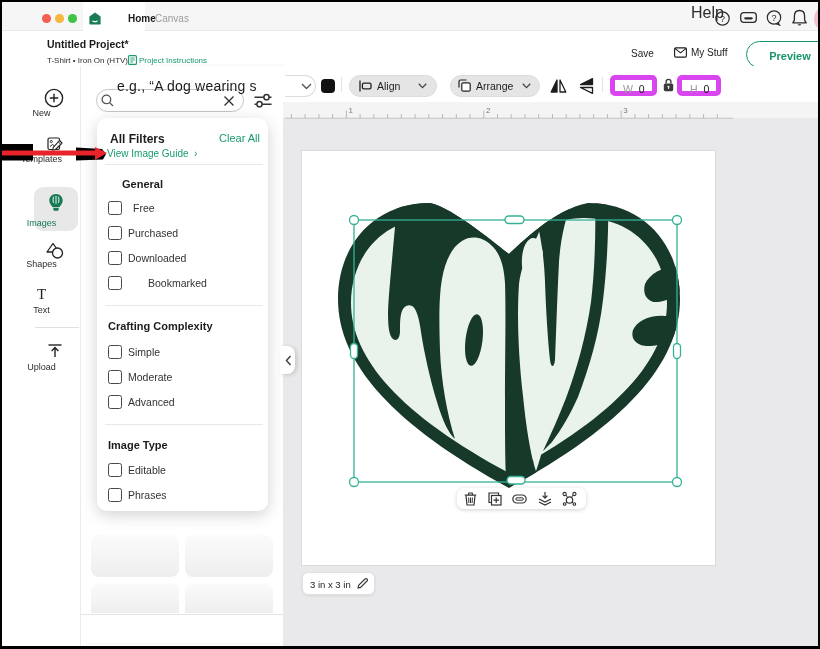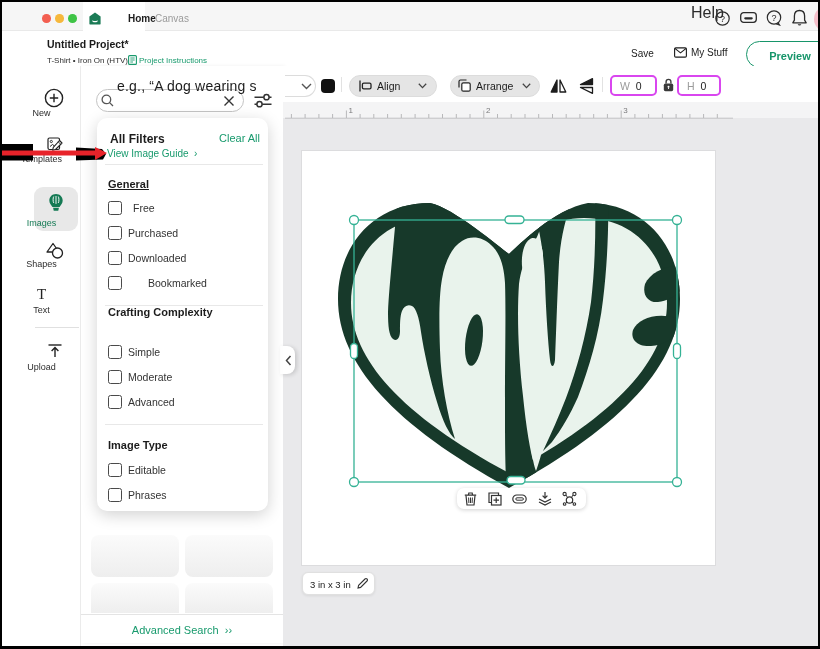--- a/index.html
+++ b/index.html
@@ -17,21 +17,21 @@
   
   #sidebar { position:absolute; left:0; top:64px; width:79px; height:580px; background:#fff; border-right:1px solid #ececec; }
   .sideitem { position:absolute; left:0; width:79px; text-align:center; font-size:9px; color:#2d2d2d; }
   
   #imgpanel { position:absolute; left:79px; top:64px; width:202px; height:577px; background:#fff; box-shadow:2px 0 4px rgba(0,0,0,0.06); }
   
   #canvas { position:absolute; left:281px; top:64px; width:535px; height:580px; background:#e9e9eb; }
   #topbar2 { position:absolute; left:281px; top:64px; width:535px; height:36px; background:#fff; }
   #ruler { position:absolute; left:281px; top:100px; width:535px; height:16px; background:#f4f4f5; }
   #artboard { position:absolute; left:300px; top:149px; width:413px; height:414px; background:#fff; box-shadow:0 0 0 1px #dcdcde; }
-  .inputbox { position:absolute; top:72.5px; height:21px; border:2px solid #d946ef; border-radius:5px; font-size:10.5px; line-height:19px; padding-left:8px; background:#fff; }
+  .inputbox { position:absolute; top:72.5px; height:21px; border:5px solid #d946ef; border-radius:5px; font-size:10.5px; line-height:19px; padding-left:8px; background:#fff; }
   .tbtn { position:absolute; top:72.5px; height:22px; border:1px solid #dcdcdc; border-radius:12px; font-size:10.5px; color:#1c1c1c; background:#e5e5e5; display:flex; align-items:center; }
   .vsep { position:absolute; top:75px; width:1px; height:15px; background:#e2e2e2; }
   
   #filtercard { position:absolute; left:95px; top:116px; width:171px; height:393px; background:#fff; border-radius:10px; box-shadow:0 4px 16px rgba(0,0,0,0.18); }
   .chk { position:absolute; left:13px; width:14px; height:14px; border:1.3px solid #4a4a4a; border-radius:2.5px; background:#fff; }
   .chklbl { position:absolute; left:33px; font-size:10.5px; color:#333; }
   .fdiv { position:absolute; left:10px; width:155px; height:1px; background:#e8e8e8; }
   .fhead { position:absolute; left:13px; font-size:11px; font-weight:bold; color:#1c1c1c; }
   
   .ph { position:absolute; border-radius:8px; background:linear-gradient(#fbfbfb,#eeeeee); }
@@ -139,21 +139,20 @@
     <path d="M0.5 4.2 L17.5 4.2 M0.5 11.2 L17.5 11.2" stroke="#333" stroke-width="1.5"></path>
     <circle cx="12.5" cy="4.2" r="2.6" fill="#fff" stroke="#333" stroke-width="1.5"></circle>
     <circle cx="5.5" cy="11.2" r="2.6" fill="#fff" stroke="#333" stroke-width="1.5"></circle>
   </svg>
 
   <div class="ph" style="left:89px; top:533px; width:88px; height:42px;"></div>
   <div class="ph" style="left:183px; top:533px; width:88px; height:42px;"></div>
   <div class="ph" style="left:89px; top:581px; width:88px; height:30px; border-radius:8px 8px 0 0;"></div>
   <div class="ph" style="left:183px; top:581px; width:88px; height:30px; border-radius:8px 8px 0 0;"></div>
   <div class="abs" style="left:79px; top:612px; width:202px; height:1px; background:#e4e4e4;"></div>
-  <div class="abs" style="left:79px; top:622px; width:202px; text-align:center; font-size:11px; color:#189a6d;">Advanced Search &nbsp;››</div>
 
   <div id="canvas"></div>
   <div id="topbar2"></div>
   <div id="ruler"></div>
   <svg id="rulerticks" class="abs" style="left:281px; top:100px;" width="535" height="17" viewBox="0 0 535 17">
       <path d="M2 16.2 L450 16.2" stroke="#c2c2c4" stroke-width="1" fill="none"></path>
       <path d="M8.4 16 L8.4 12.0" stroke="#b8b8ba" stroke-width="1"></path>
       <path d="M22.1 16 L22.1 12.0" stroke="#b8b8ba" stroke-width="1"></path>
       <path d="M35.9 16 L35.9 12.0" stroke="#b8b8ba" stroke-width="1"></path>
       <path d="M49.6 16 L49.6 12.0" stroke="#b8b8ba" stroke-width="1"></path>
@@ -348,31 +347,31 @@
   <div class="abs" style="left:278px; top:344px; width:15px; height:28px; background:#fff; border-radius:0 8px 8px 0; box-shadow:2px 1px 4px rgba(0,0,0,0.15);"></div>
   <svg class="abs" style="left:283px; top:353px;" width="7" height="11" viewBox="0 0 7 11">
     <path d="M5.5 1 L1.5 5.5 L5.5 10" fill="none" stroke="#444" stroke-width="1.5"></path>
   </svg>
 
   <div id="filtercard"></div>
   <div class="abs" style="left:108px; top:130px; font-size:12px; font-weight:bold; color:#1c1c1c;">All Filters</div>
   <div class="abs" style="left:161px; top:130px; width:97px; text-align:right; font-size:11px; color:#189a6d;">Clear All</div>
   <div class="abs" style="left:105px; top:146px; font-size:10px; color:#189a6d;">View Image Guide&nbsp;&nbsp;›</div>
   <div class="fdiv" style="left:103px; top:162px; width:158px;"></div>
-  <div class="fhead" style="left:106px; top:176px;text-decoration:underline;">General</div>
+  <div class="fhead" style="left:120px; top:176px;">General</div>
   <div class="chk" style="left:106px; top:199px;"></div>
     <div class="chklbl" style="left:131px; top:200px;">Free</div>
   <div class="chk" style="left:106px; top:224px;"></div>
     <div class="chklbl" style="left:126px; top:225px;">Purchased</div>
   <div class="chk" style="left:106px; top:249px;"></div>
     <div class="chklbl" style="left:126px; top:250px;">Downloaded</div>
   <div class="chk" style="left:106px; top:274px;"></div>
     <div class="chklbl" style="left:126px; top:275px;padding-left:20px;">Bookmarked</div>
   <div class="fdiv" style="left:103px; top:303px; width:158px;"></div>
-  <div class="fhead" style="left:106px; top:304px;">Crafting Complexity</div>
+  <div class="fhead" style="left:106px; top:318px;">Crafting Complexity</div>
   <div class="chk" style="left:106px; top:343px;"></div>
     <div class="chklbl" style="left:126px; top:344px;">Simple</div>
   <div class="chk" style="left:106px; top:368px;"></div>
     <div class="chklbl" style="left:126px; top:369px;">Moderate</div>
   <div class="chk" style="left:106px; top:393px;"></div>
     <div class="chklbl" style="left:126px; top:394px;">Advanced</div>
   <div class="fdiv" style="left:103px; top:422px; width:158px;"></div>
   <div class="fhead" style="left:106px; top:437px;">Image Type</div>
   <div class="chk" style="left:106px; top:461px;"></div>
     <div class="chklbl" style="left:126px; top:462px;">Editable</div>

